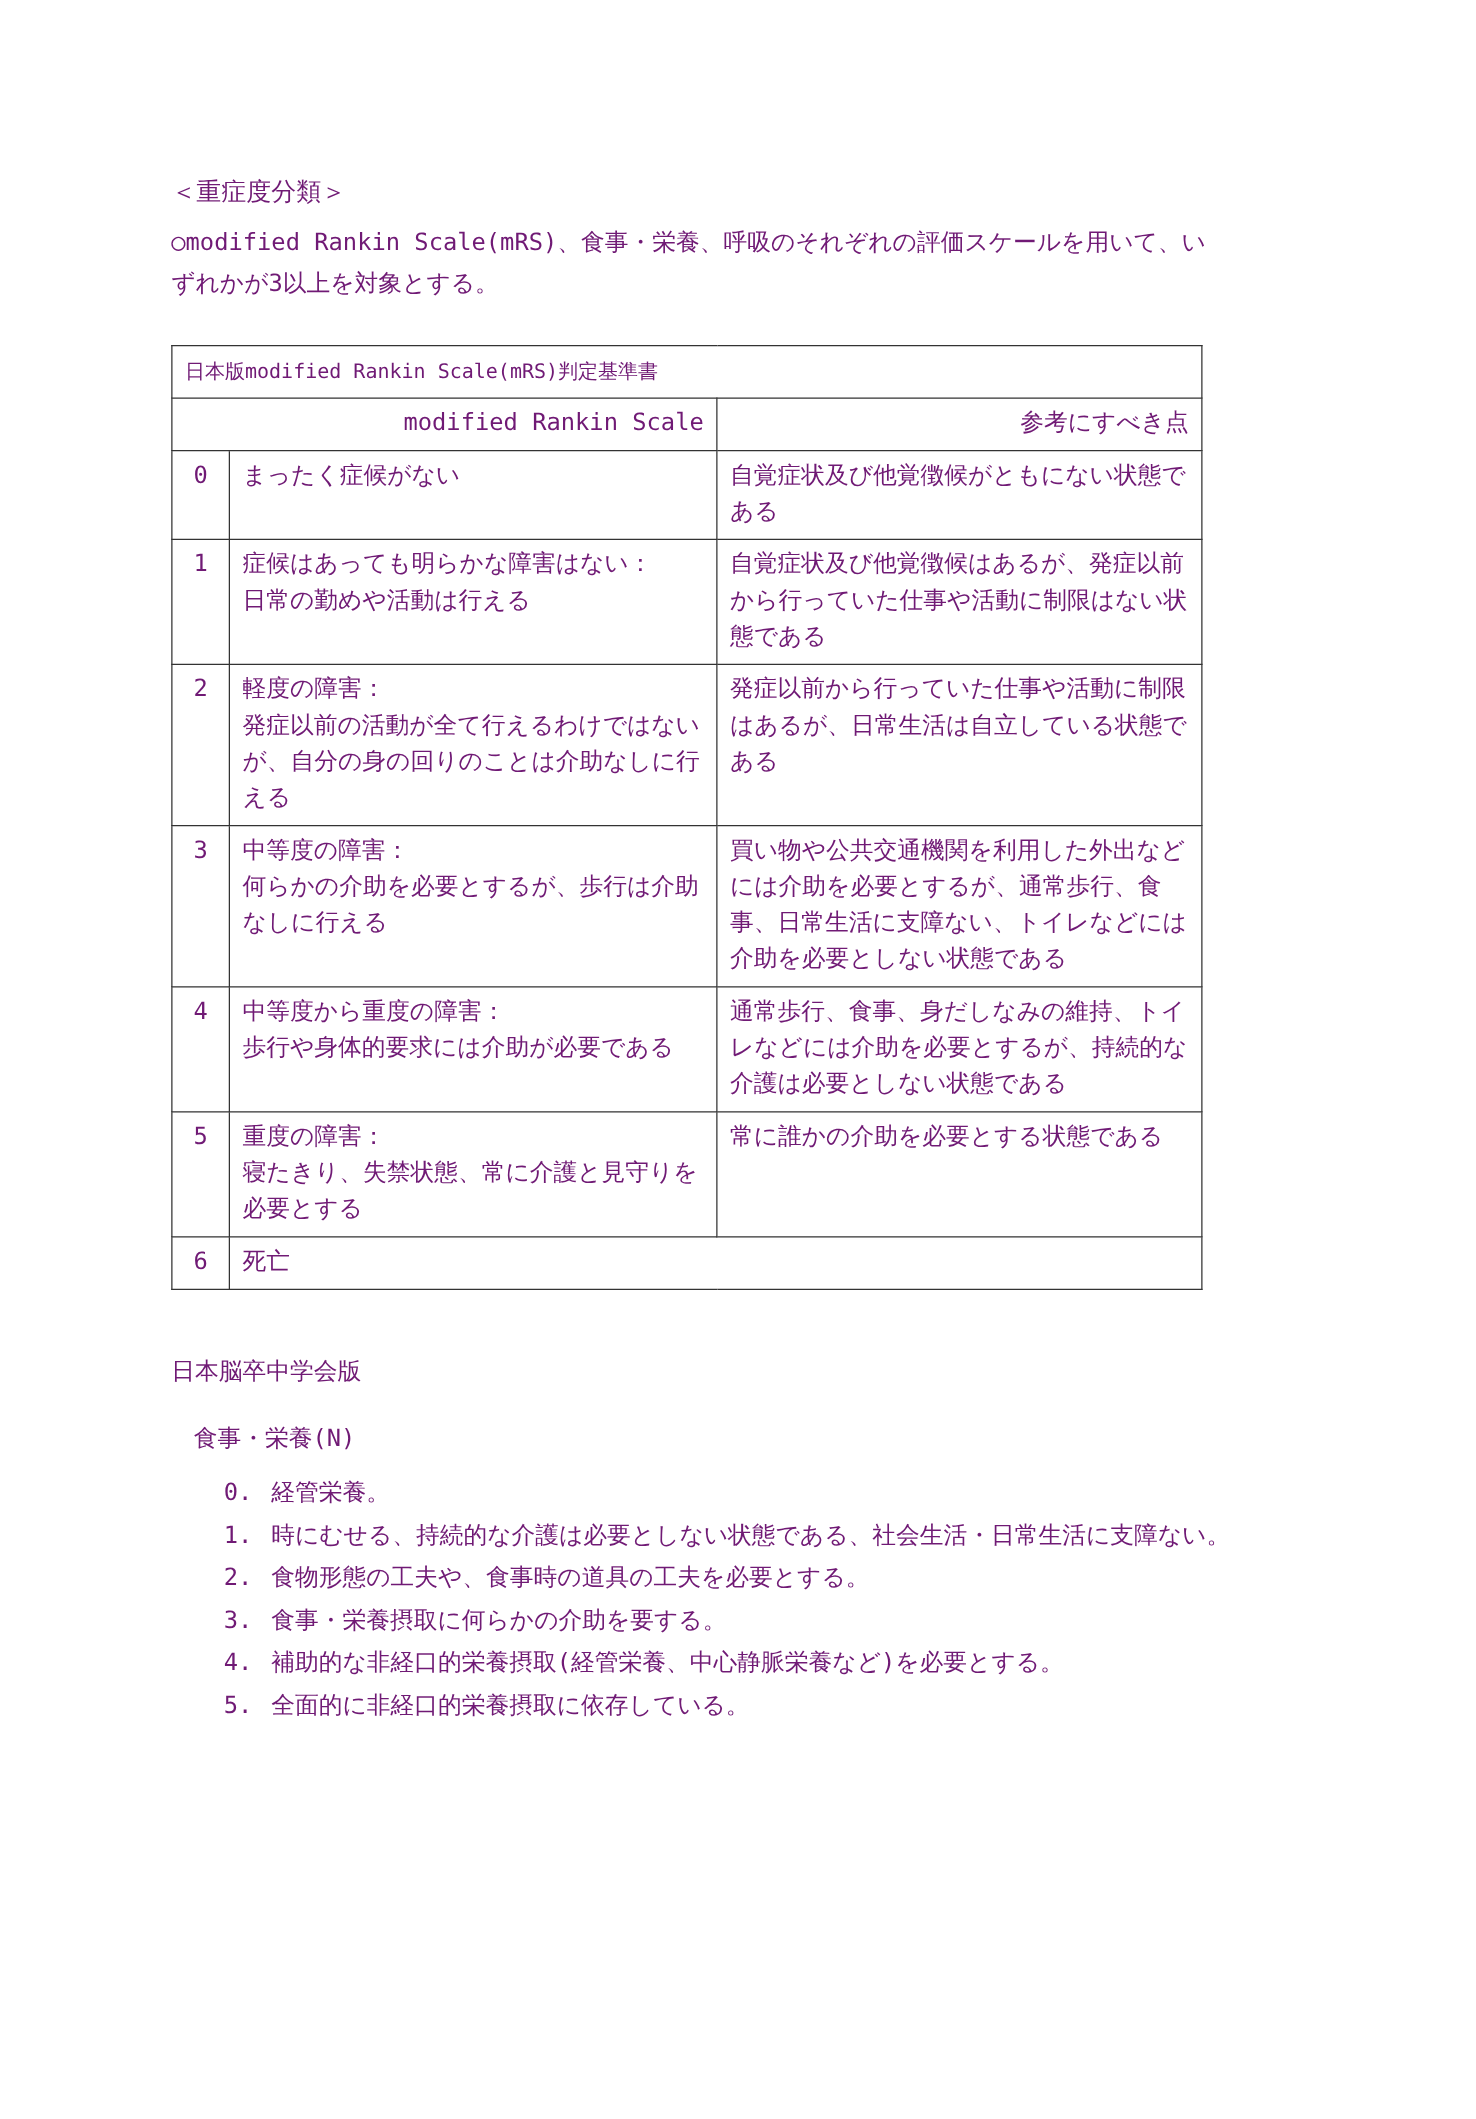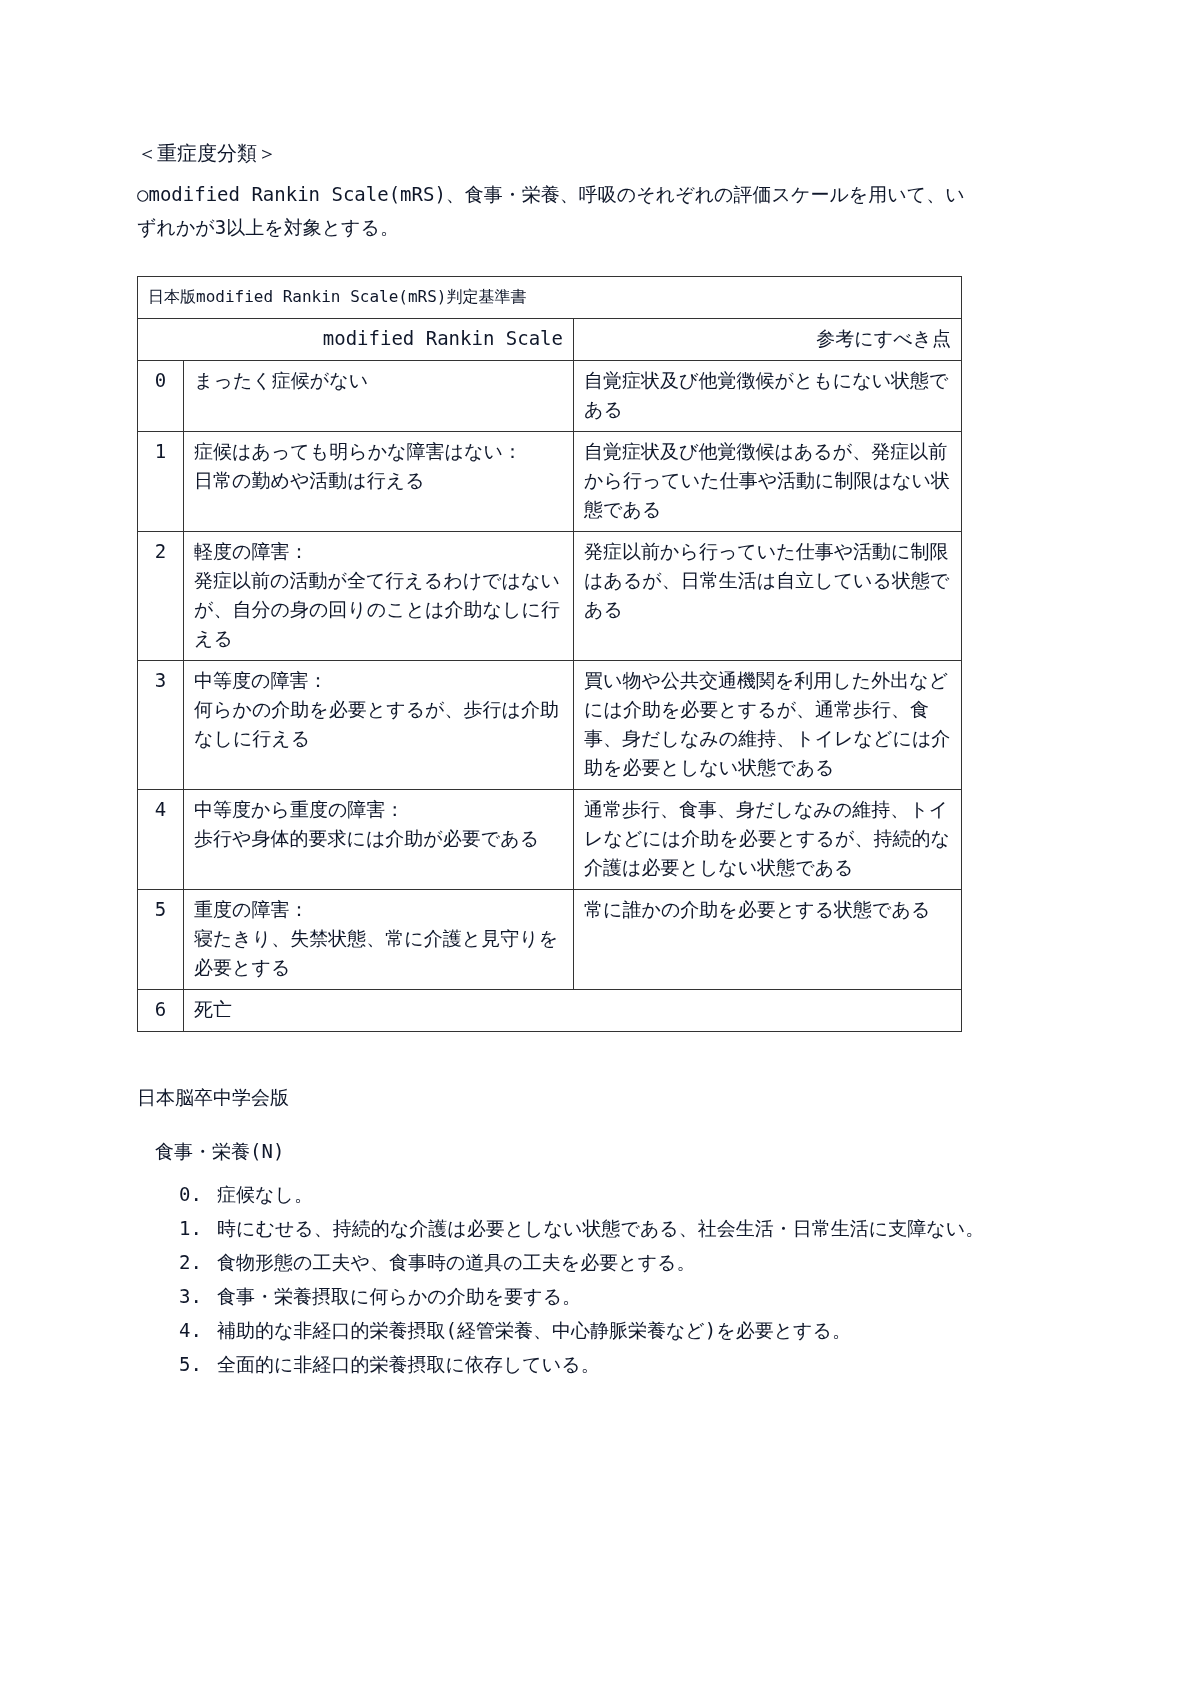--- a/index.html
+++ b/index.html
@@ -3,21 +3,21 @@
 <meta charset="utf-8">
 <style>
   * { margin: 0; padding: 0; box-sizing: border-box; }
   html, body { background: #ffffff; }
   .page {
     position: relative;
     width: 1181px;
     height: 1695px;
     background: #ffffff;
     font-family: "DejaVu Sans Mono", "Liberation Mono", monospace;
-    color: #0f172a;
+    color: #701a75;
     overflow: hidden;
   }
   .content {
     position: absolute;
     left: 137px;
     top: 138px;
     width: 915px;
   }
   .doc-title {
     font-size: 20px;
@@ -130,21 +130,21 @@
         <tr>
           <td class="grade">2</td>
           <td>軽度の障害：
 発症以前の活動が全て行えるわけではないが、自分の身の回りのことは介助なしに行える</td>
           <td>発症以前から行っていた仕事や活動に制限はあるが、日常生活は自立している状態である</td>
         </tr>
         <tr>
           <td class="grade">3</td>
           <td>中等度の障害：
 何らかの介助を必要とするが、歩行は介助なしに行える</td>
-          <td>買い物や公共交通機関を利用した外出などには介助を必要とするが、通常歩行、食事、身だしなみの維持、トイレなどには介助を必要としない状態である</td>
+          <td>買い物や公共交通機関を利用した外出などには介助を必要とするが、通常歩行、食事、日常生活に支障ない、トイレなどには介助を必要としない状態である</td>
         </tr>
         <tr>
           <td class="grade">4</td>
           <td>中等度から重度の障害：
 歩行や身体的要求には介助が必要である</td>
           <td>通常歩行、食事、身だしなみの維持、トイレなどには介助を必要とするが、持続的な介護は必要としない状態である</td>
         </tr>
         <tr>
           <td class="grade">5</td>
           <td>重度の障害：
@@ -158,21 +158,21 @@
       </tbody>
     </table>
 
     <div class="society">日本脳卒中学会版</div>
 
     <div class="list-block">
       <div class="list-title">食事・栄養(N)</div>
       <div class="list-items">
         <div class="list-item">
           <span class="num">0.</span>
-          <span class="txt">症候なし。</span>
+          <span class="txt">経管栄養。</span>
         </div>
         <div class="list-item">
           <span class="num">1.</span>
           <span class="txt">時にむせる、持続的な介護は必要としない状態である、社会生活・日常生活に支障ない。</span>
         </div>
         <div class="list-item">
           <span class="num">2.</span>
           <span class="txt">食物形態の工夫や、食事時の道具の工夫を必要とする。</span>
         </div>
         <div class="list-item">

